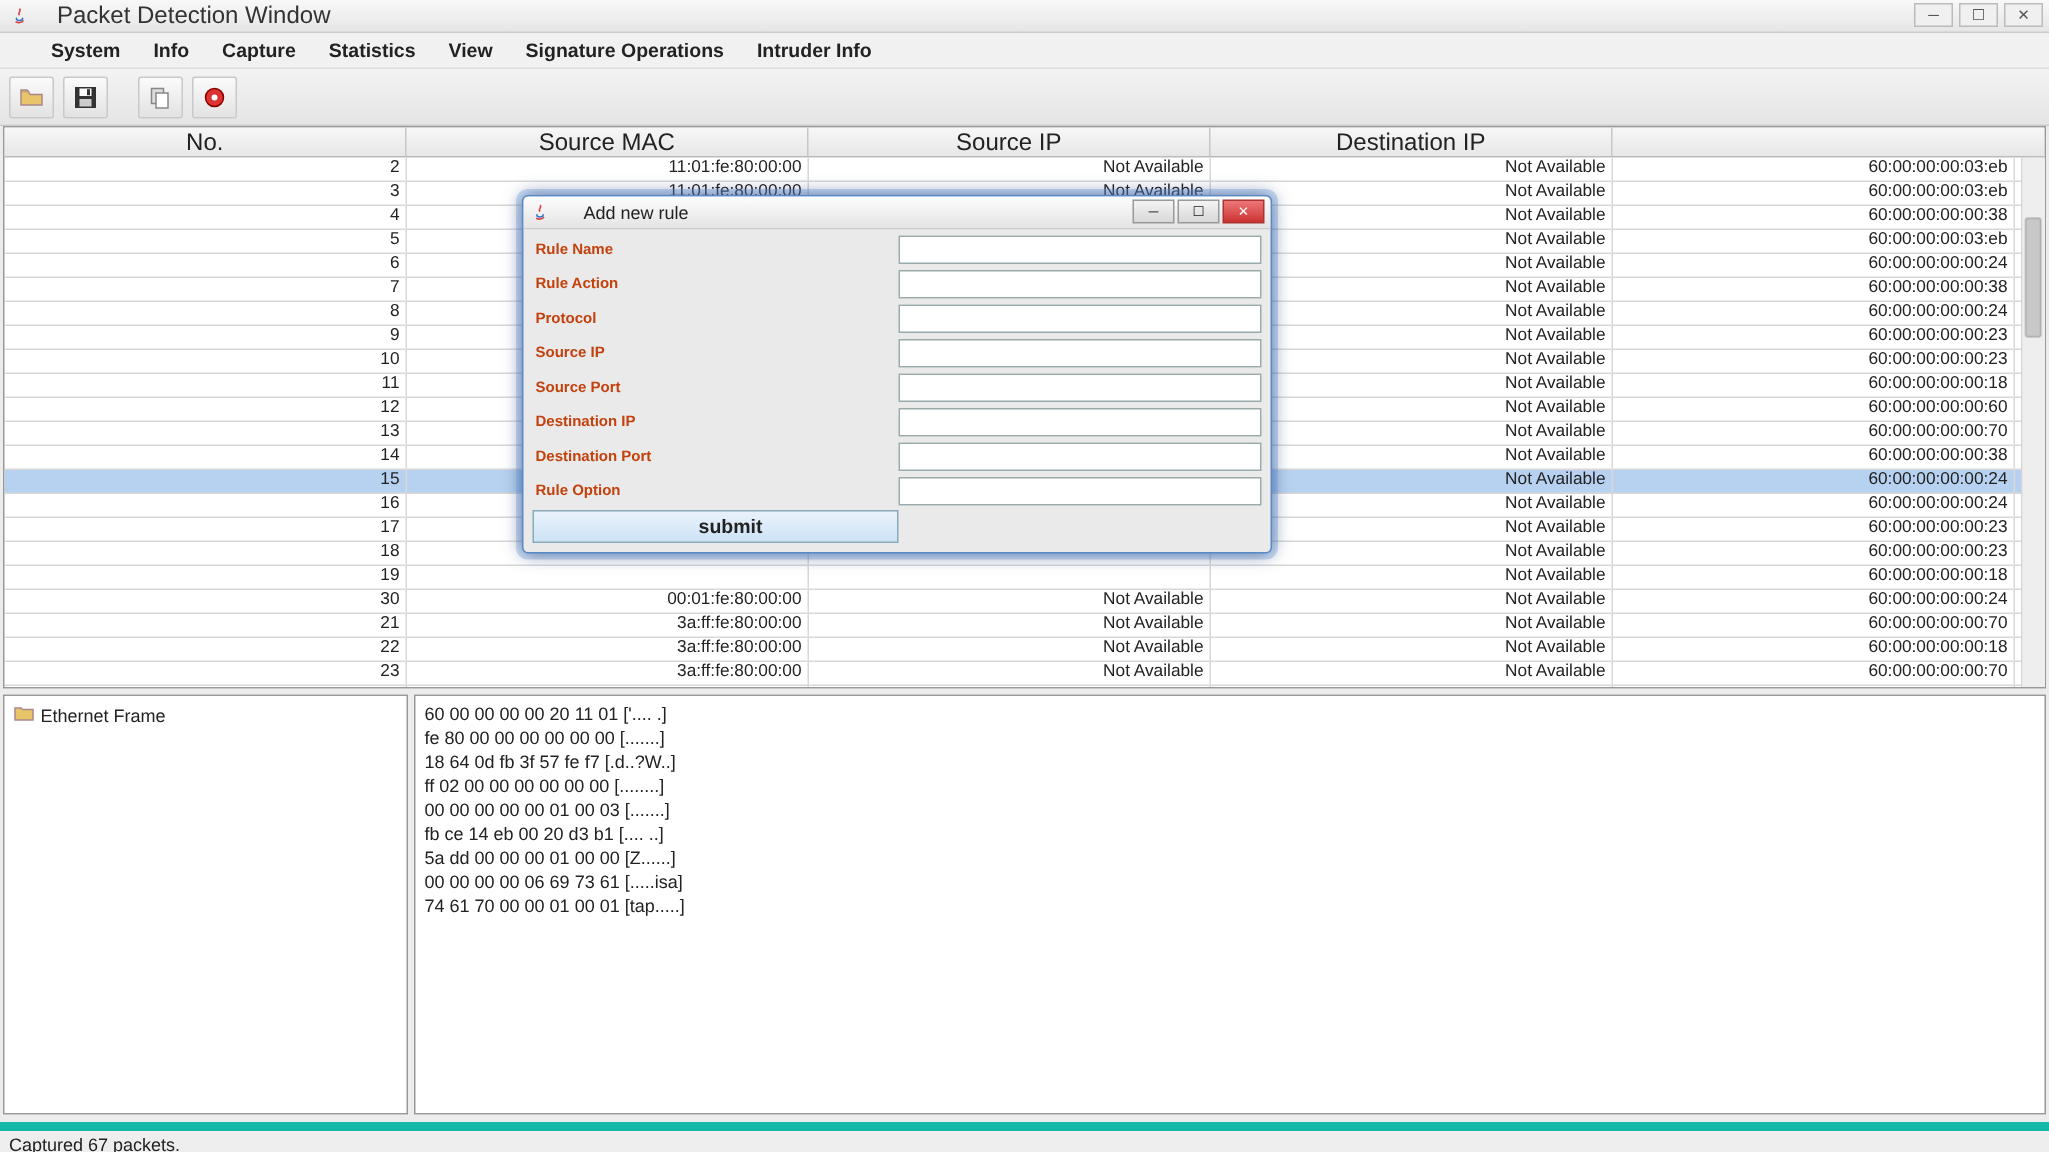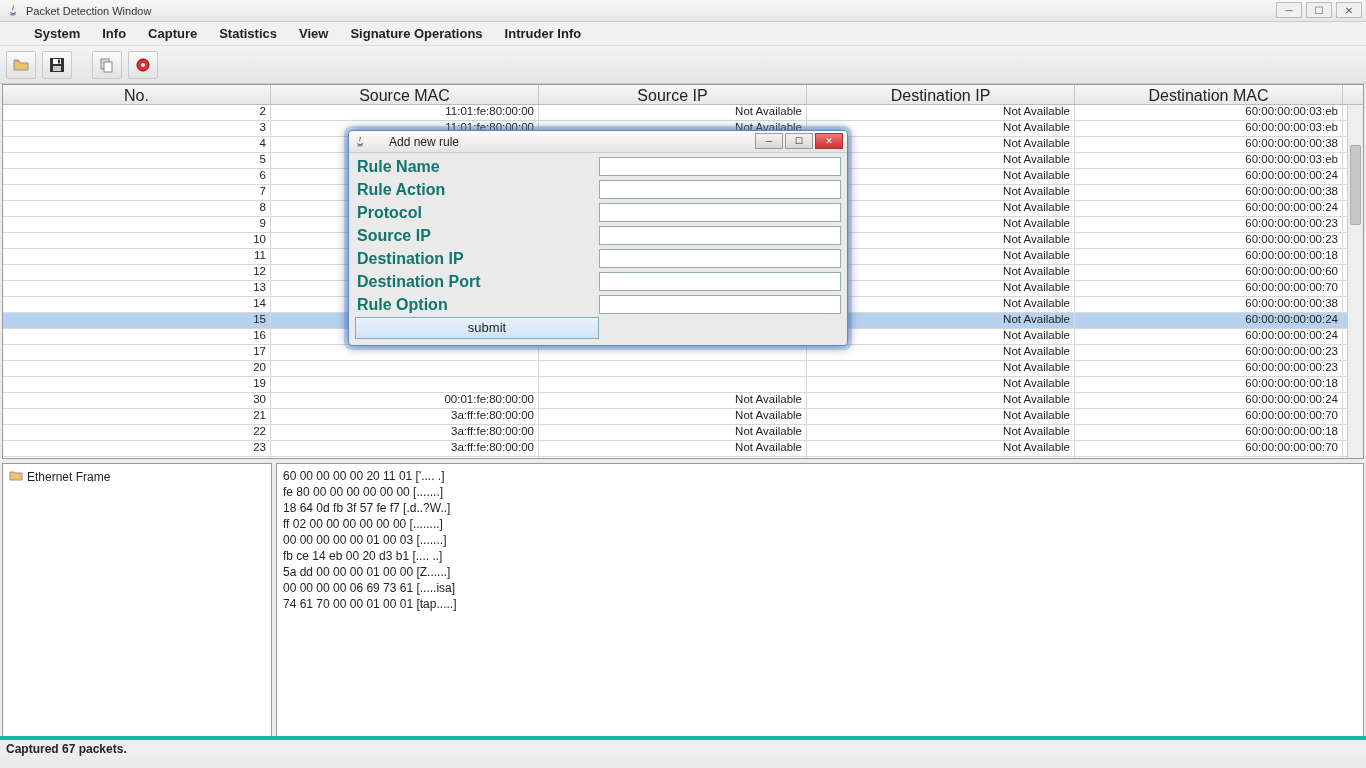--- a/index.html
+++ b/index.html
@@ -21,21 +21,21 @@
   display: flex;
   align-items: center;
   padding: 0 6px;
   position: relative;
 }
 .java-icon {
   width: 14px; height: 14px; margin-right: 6px;
   display:inline-flex;align-items:center;justify-content:center;
 }
 .java-icon svg { width:14px; height:14px; }
-.title-text { font-size: 11px; color:#333; }
+.title-text { font-size: 16px; color:#333;margin-left:12px; }
 .win-controls { position:absolute; right:4px; top:2px; display:flex; gap:4px; }
 .win-btn { width:26px; height:16px; border:1px solid #bbb; background:#f0f0f0; display:flex;align-items:center;justify-content:center; font-size:10px; color:#555; }
 
 .menu-bar {
   height: 24px;
   background:#f1f1f1;
   border-bottom:1px solid #ddd;
   display:flex;
   align-items:center;
   padding: 0 24px;
@@ -108,27 +108,27 @@
   font-size:12px;
   line-height:16px;
   white-space:pre;
   overflow:auto;
   font-family: Tahoma, Arial, sans-serif;
 }
 
 
 .status-bar {
   position:absolute;
-  bottom:12px; left:0; right:0;
+  bottom:0; left:0; right:0;
   height:20px;
   background:#eee;
-  border-top:4px solid #14b8a6;
+  border-top:6px solid #14b8a6;
   padding:2px 6px;
   font-size:12px;
-  font-weight:bold;
+  font-weight:normal;
 }
 
 
 .dialog {
   position:absolute;
   left:348px; top:130px;
   width:500px;
   background:#eaeaea;
   border:1px solid #5a8ac6;
   box-shadow: 0 0 12px rgba(30,60,120,0.7), 0 0 0 4px rgba(120,170,230,0.35);
@@ -144,30 +144,30 @@
   position:relative;
 }
 .dialog-title-text { font-size:12px; margin-left:16px; }
 .dialog-wc { position:absolute; right:4px; top:2px; display:flex; gap:2px; }
 .dialog-wc .db { width:28px; height:16px; border:1px solid #999; display:flex;align-items:center;justify-content:center; font-size:9px; }
 .dialog-wc .db.min { background:linear-gradient(#f4f4f4,#d7d7d7); }
 .dialog-wc .db.max { background:linear-gradient(#f4f4f4,#d7d7d7); }
 .dialog-wc .db.close { background:linear-gradient(#e77,#c33); color:#fff; border-color:#a33;}
 .dialog-body { padding:2px 6px 6px 6px; }
 .form-row { display:flex; align-items:center; height:23px; }
-.form-label { width:244px; font-size:16px; font-weight:bold; color:#0f766e; padding-left:2px; }
+.form-label { width:244px; font-size:10px; font-weight:bold; color:#c2410c; padding-left:2px; }
 .form-input {
   flex:1; height:19px;
   border:1px solid #9aa; background:#fff;
 }
 .submit-btn {
   width:244px; height:22px;
   background:linear-gradient(#eaf2fb,#cde3f7);
   border:1px solid #8ab;
-  font-size:13px; font-weight:normal;
+  font-size:13px; font-weight:bold;
   display:flex;align-items:center;justify-content:center;padding-left:20px;
 }
 
 .scrollbar-v {
   position:absolute; right:0; top:20px; bottom:0; width:16px;
   background:#eee; border-left:1px solid #ccc;
 }
 .scrollbar-v .thumb {
   position:absolute; left:2px; right:2px; top:40px; height:80px;
   background:#c8c8c8; border:1px solid #aaa; border-radius:2px;
@@ -231,21 +231,20 @@
       </svg>
   </div>
 </div>
 
 <div class="table-area">
   <div class="table-header">
     <div class="th col-no">No.</div>
     <div class="th col-smac">Source MAC</div>
     <div class="th col-sip">Source IP</div>
     <div class="th col-dip">Destination IP</div>
-    <div class="th col-dmac">Destination MAC</div>
   </div>
   <div class="table-body" id="tableBody">
       <div class="tr">
         <div class="td col-no">2</div>
         <div class="td col-smac">11:01:fe:80:00:00</div>
         <div class="td col-sip">Not Available</div>
         <div class="td col-dip">Not Available</div>
         <div class="td col-dmac">60:00:00:00:03:eb</div>
       </div>
       <div class="tr">
@@ -347,21 +346,21 @@
         <div class="td col-dmac">60:00:00:00:00:24</div>
       </div>
       <div class="tr">
         <div class="td col-no">17</div>
         <div class="td col-smac"></div>
         <div class="td col-sip"></div>
         <div class="td col-dip">Not Available</div>
         <div class="td col-dmac">60:00:00:00:00:23</div>
       </div>
       <div class="tr">
-        <div class="td col-no">20</div>
+        <div class="td col-no">18</div>
         <div class="td col-smac"></div>
         <div class="td col-sip"></div>
         <div class="td col-dip">Not Available</div>
         <div class="td col-dmac">60:00:00:00:00:23</div>
       </div>
       <div class="tr">
         <div class="td col-no">19</div>
         <div class="td col-smac"></div>
         <div class="td col-sip"></div>
         <div class="td col-dip">Not Available</div>
@@ -459,20 +458,24 @@
       </div>
       <div class="form-row">
         <div class="form-label">Protocol</div>
         <div class="form-input"></div>
       </div>
       <div class="form-row">
         <div class="form-label">Source IP</div>
         <div class="form-input"></div>
       </div>
       <div class="form-row">
+        <div class="form-label">Source Port</div>
+        <div class="form-input"></div>
+      </div>
+      <div class="form-row">
         <div class="form-label">Destination IP</div>
         <div class="form-input"></div>
       </div>
       <div class="form-row">
         <div class="form-label">Destination Port</div>
         <div class="form-input"></div>
       </div>
       <div class="form-row">
         <div class="form-label">Rule Option</div>
         <div class="form-input"></div>

